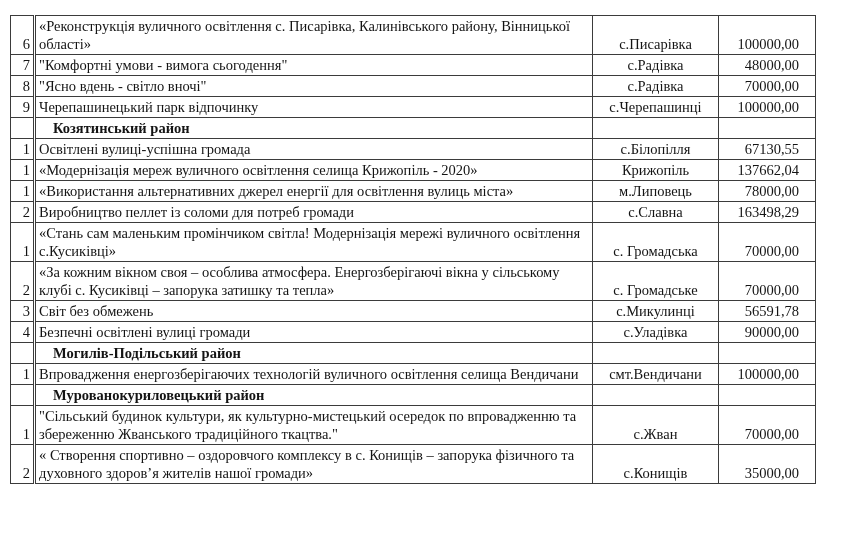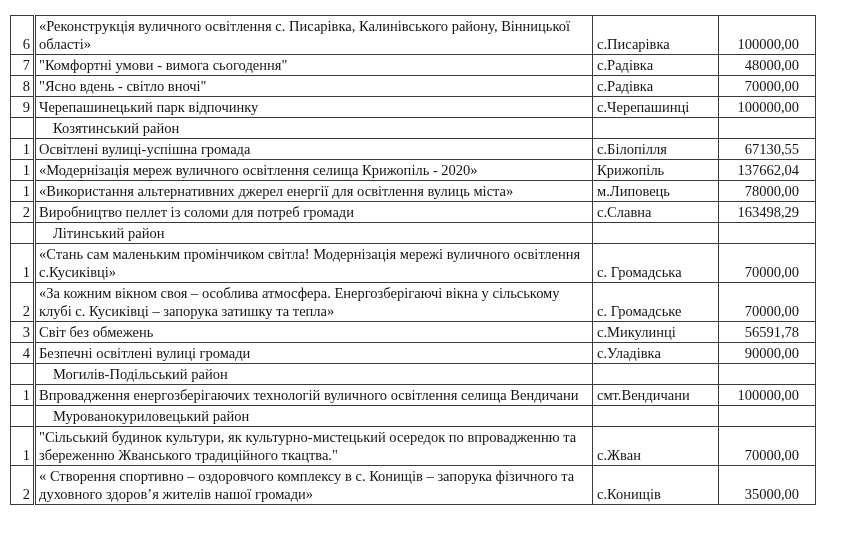--- a/index.html
+++ b/index.html
@@ -40,24 +40,24 @@
     text-align: right;
     padding-right: 3px;
     padding-left: 1px;
   }
   
   td.cell-name {
     border-left: 3px double #3b3b3b;
     padding-left: 3px;
     margin-left: 39px;
   }
-  td.cell-loc { padding-left: 4px; }
+  td.cell-loc { padding-left: 4px; text-align: center; }
   td.cell-amt { text-align: right; padding-right: 16px; }
   tr.district-row td.cell-name {
-    font-weight: normal;
+    font-weight: bold;
     padding-left: 17px;
   }
   tr.district-row td { height: 20px; }
   tr.project-row td { min-height: 20px; }
 </style>
 </head>
 <body>
 
 <div class="sheet">
   <table class="grant-table">
@@ -115,26 +115,20 @@
     <td class="cell-name">«Використання альтернативних джерел енергії для освітлення вулиць міста»</td>
     <td class="cell-loc">м.Липовець</td>
     <td class="cell-amt">78000,00</td>
   </tr>
         <tr class="project-row">
     <td class="cell-num">2</td>
     <td class="cell-name">Виробництво пеллет із соломи для потреб громади</td>
     <td class="cell-loc">с.Славна</td>
     <td class="cell-amt">163498,29</td>
   </tr>
-        <tr class="district-row">
-    <td class="cell-num"></td>
-    <td class="cell-name">Літинський район</td>
-    <td class="cell-loc"></td>
-    <td class="cell-amt"></td>
-  </tr>
         <tr class="project-row">
     <td class="cell-num">1</td>
     <td class="cell-name">«Стань сам маленьким промінчиком світла! Модернізація мережі вуличного освітлення с.Кусиківці»</td>
     <td class="cell-loc">с. Громадська</td>
     <td class="cell-amt">70000,00</td>
   </tr>
         <tr class="project-row">
     <td class="cell-num">2</td>
     <td class="cell-name">«За кожним вікном своя – особлива атмосфера. Енергозберігаючі вікна у сільському клубі с. Кусиківці – запорука затишку та тепла»</td>
     <td class="cell-loc">с. Громадське</td>

